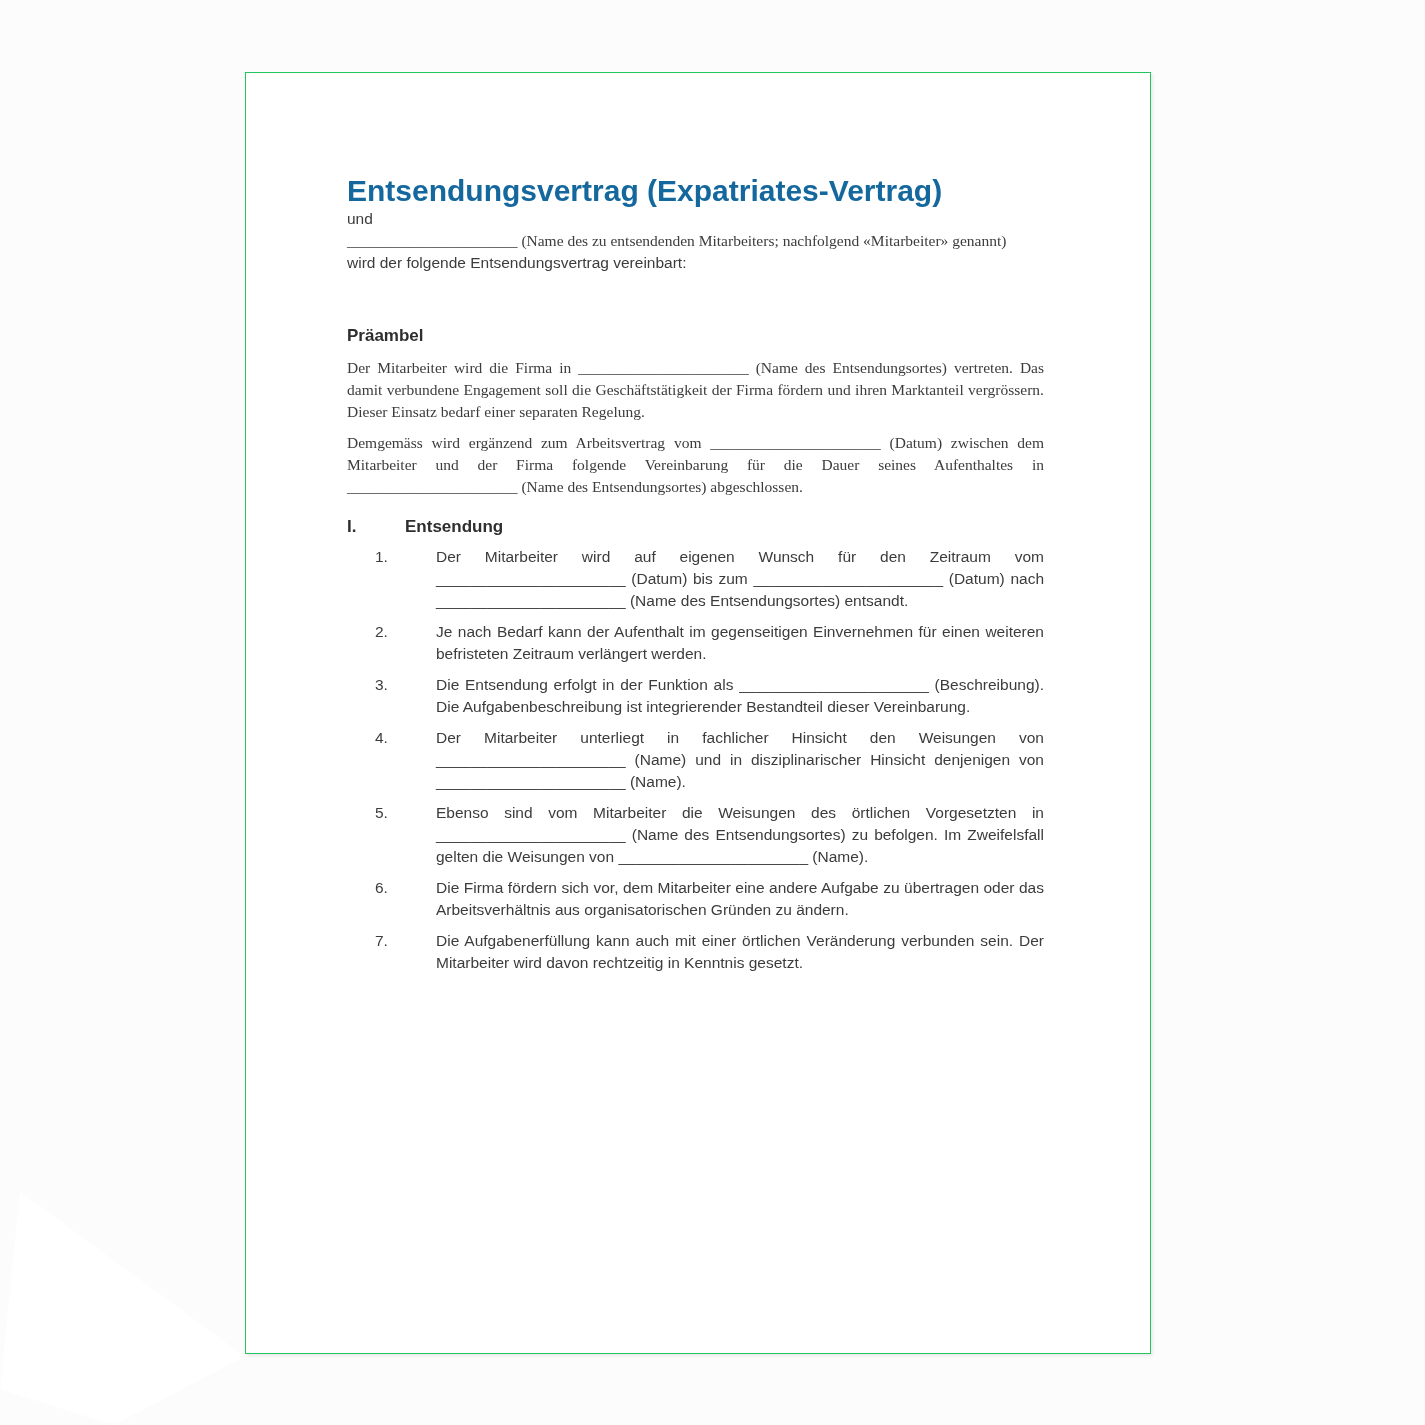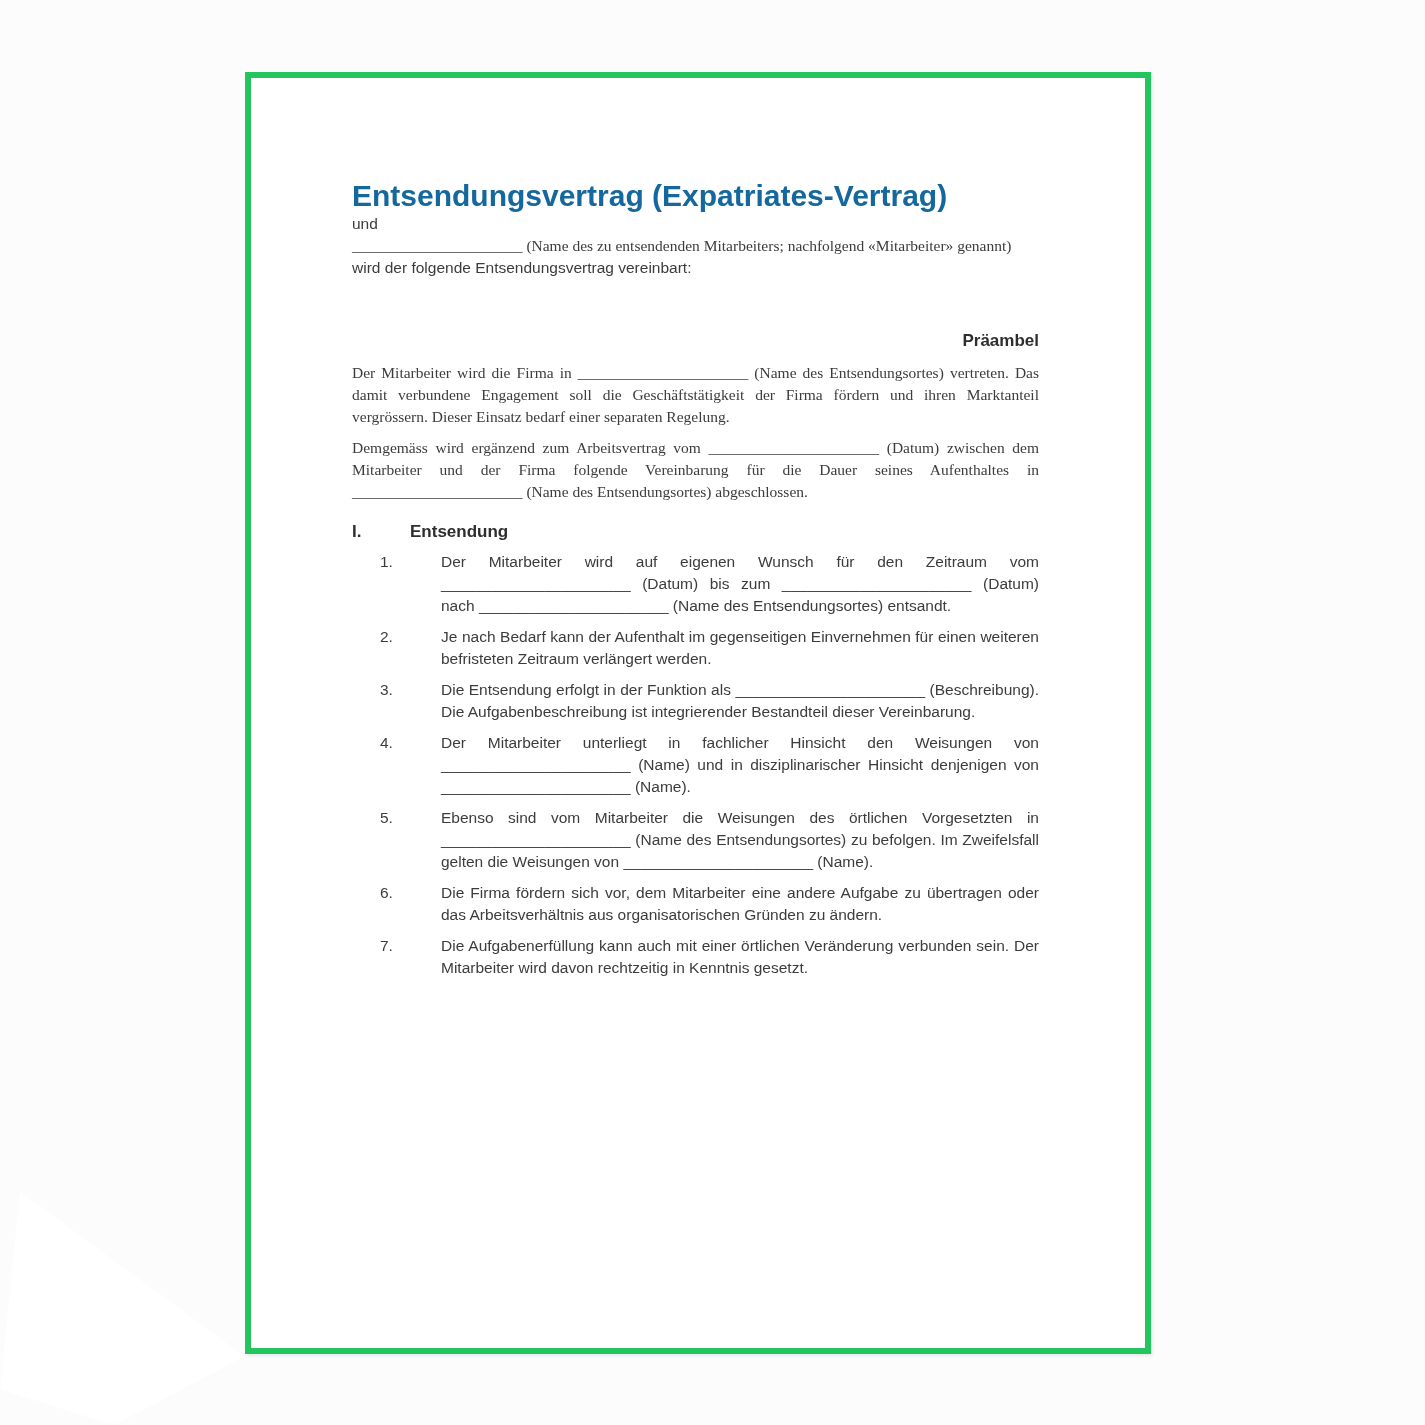--- a/index.html
+++ b/index.html
@@ -24,21 +24,21 @@
   }
   
   .sheet {
     position: absolute;
     left: 245px;
     top: 72px;
     width: 906px;
     height: 1282px;
     box-sizing: border-box;
     background: #ffffff;
-    border: 6px solid #22c55e;
+    border: 1px solid #22c55e;
     box-shadow: 2px 2px 3px rgba(0,0,0,0.08);
     padding: 0 106px 0 101px;
     color: #3c3c3c;
     font-size: 15.5px;
     line-height: 22px;
   }
   .sheet p { margin: 0; }
   h1.doc-title {
     margin: 101px 0 0 0;
     font-size: 30px;
@@ -52,21 +52,20 @@
   .mt-und        { margin-top: 42px; }
   .mt-employee   { margin-top: 47px; }
   .mt-agreement  { margin-top: 11px; }
   .justify { text-align: justify; font-family: Liberation Serif, serif; }
   h2.sub-heading {
     margin: 51px 0 0 0;
     font-size: 17px;
     line-height: 22px;
     font-weight: bold;
     color: #2e2e2e;
-    text-align: right;
   }
   .para-1 { margin-top: 10px !important; }
   .para-2 { margin-top: 9px  !important; }
   .sec-heading {
     display: flex;
     margin-top: 18px;
     font-size: 17px;
     line-height: 22px;
     font-weight: bold;
     color: #2e2e2e;

